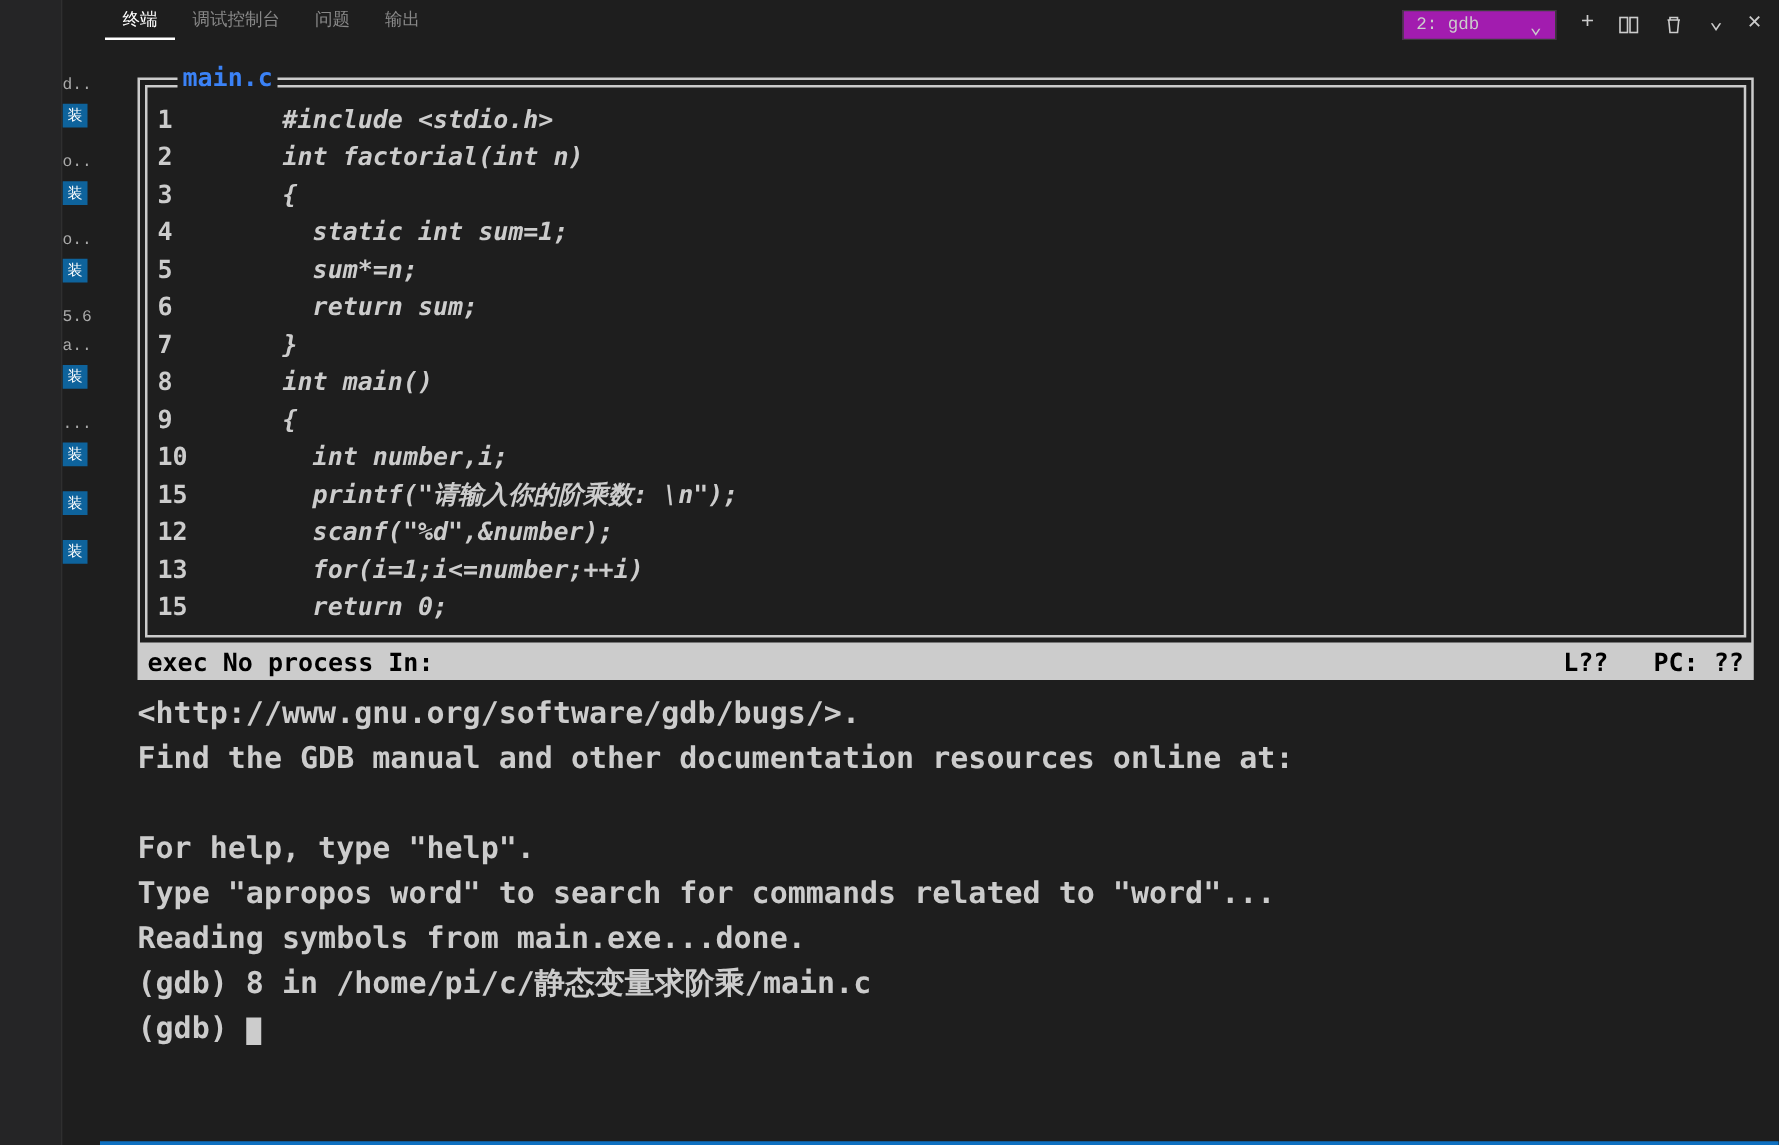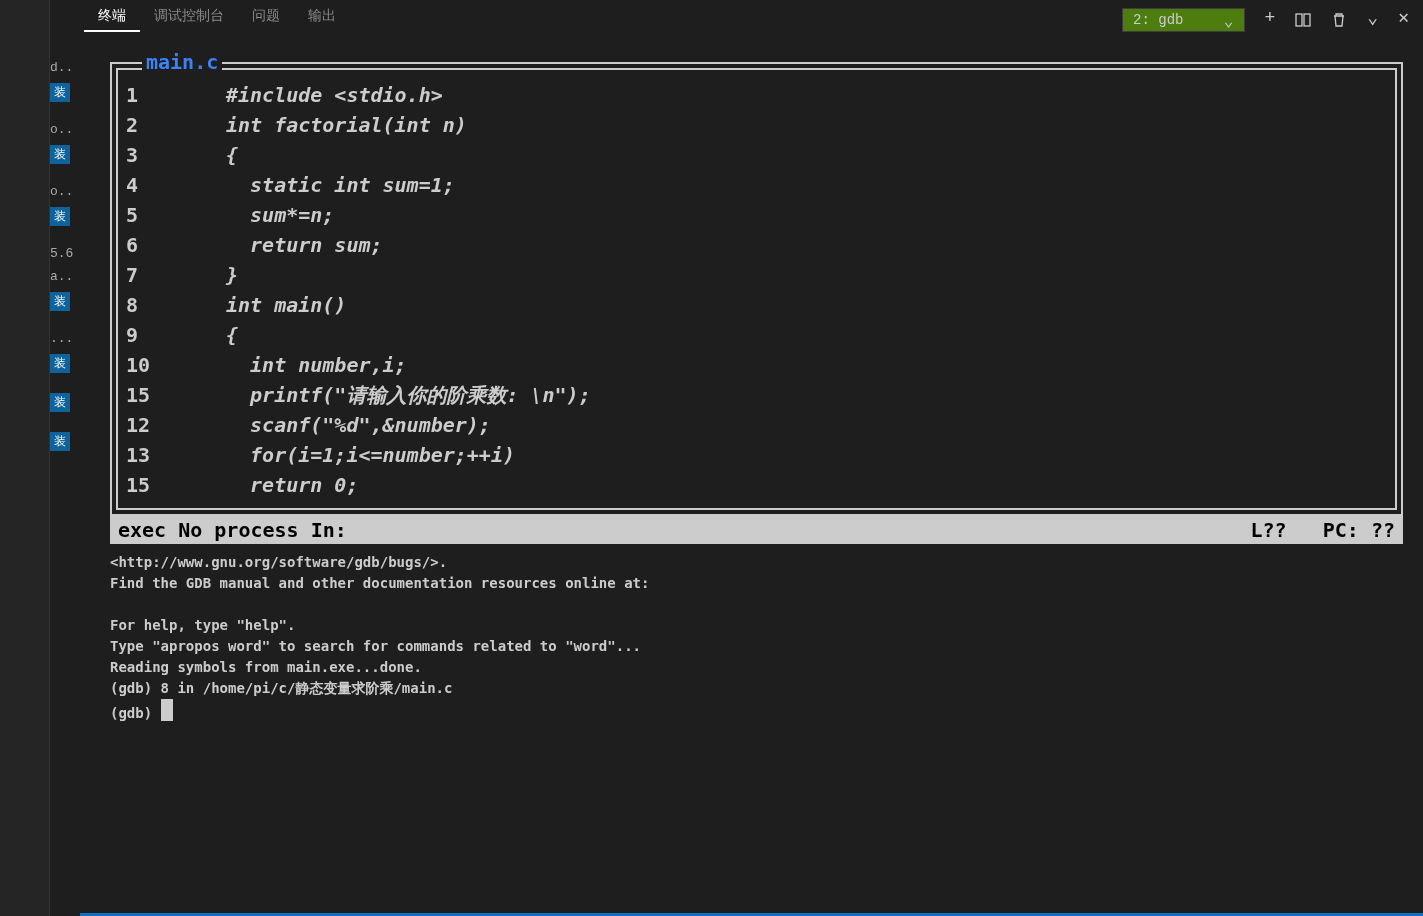--- a/index.html
+++ b/index.html
@@ -69,21 +69,21 @@
       border-bottom: 2px solid transparent;
     }
     .tab.active {
       color: #fff;
       border-bottom: 2px solid #fff;
     }
     .tab-spacer {
       flex: 1;
     }
     .term-selector {
-      background: #4d7c0f;
+      background: #a21caf;
       color: #ccc;
       padding: 3px 60px 3px 10px;
       font-size: 14px;
       margin-right: 10px;
       border: 1px solid #3c3c3c;
       position: relative;
     }
     .term-selector::after {
       content: '⌄';
       position: absolute;
@@ -155,21 +155,21 @@
       margin-top: 0;
     }
     .status-left {
       flex: 1;
     }
     .status-right {
       white-space: pre;
     }
     .gdb-output {
       font-family: Consolas, monospace;
-      font-size: 14px;
+      font-size: 24px;
       color: #ccc;
       padding: 8px 0;
       line-height: 1.5;
       font-weight: bold;
     }
     .gdb-line {
       white-space: pre;
     }
     .cursor {
       background: #ccc;

